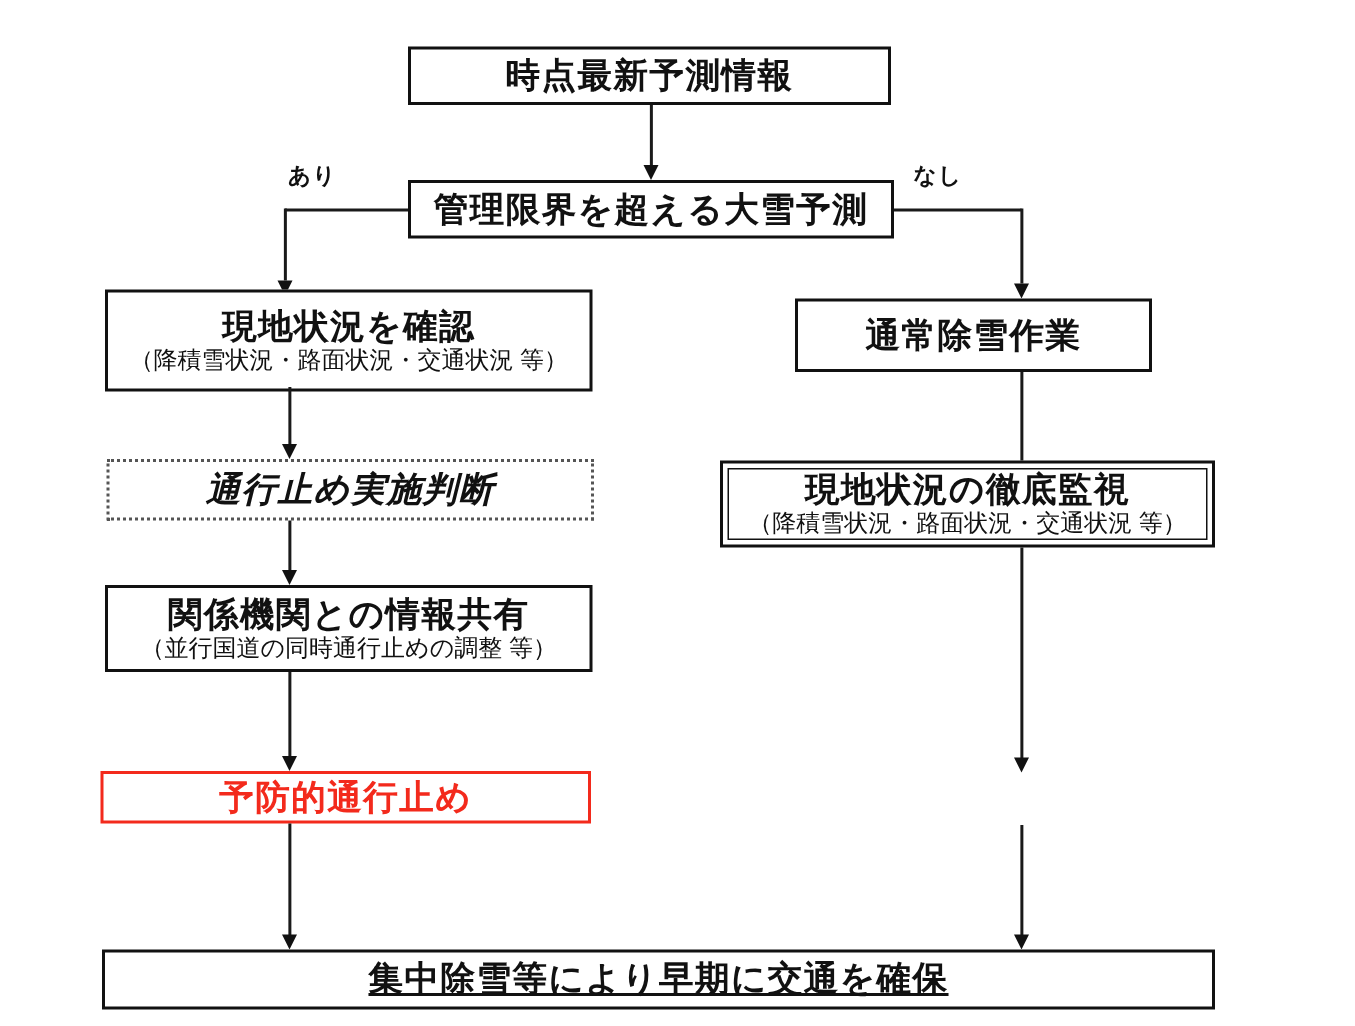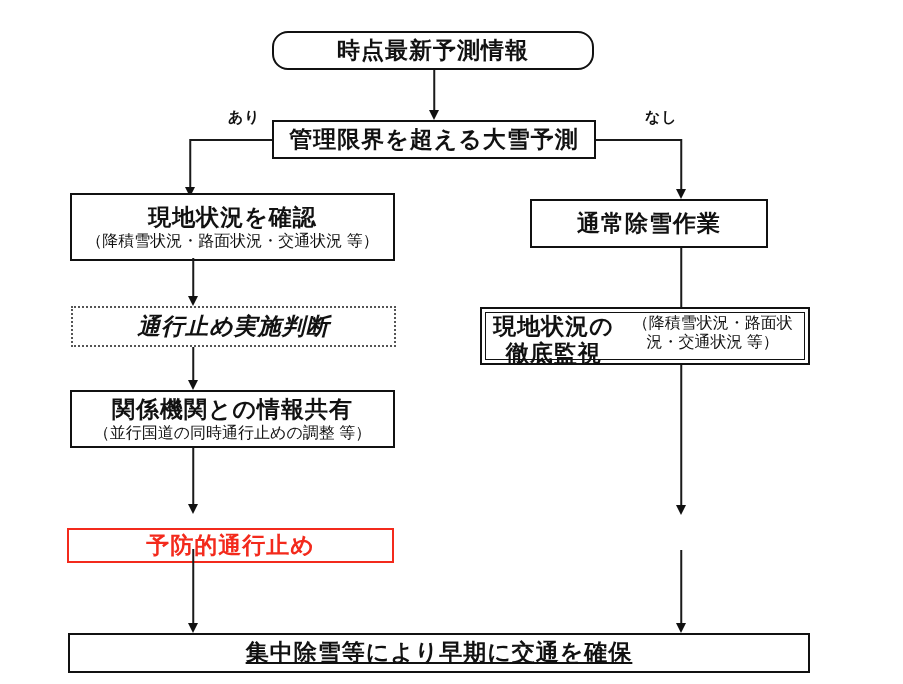--- a/index.html
+++ b/index.html
@@ -23,47 +23,46 @@
     text-align:center;
     line-height:1.18;
   }
   .box .title{font-size:23px;font-weight:600;letter-spacing:1px;}
   .box .subtitle{font-size:16px;font-weight:500;margin-top:1px;letter-spacing:0;}
   .box-dotted{border:2px dotted #555;font-style:italic;}
   .box-double{border:2px solid #111;padding:3px;}
   .box-double .inner{
     box-sizing:border-box;width:100%;height:100%;
     border:1.5px solid #111;
-    display:flex;flex-direction:row;align-items:flex-start;justify-content:center;
+    display:flex;flex-direction:column;align-items:center;justify-content:center;
     text-align:center;line-height:1.18;
   }
-  .box-red{border:2px solid var(--red);margin-top:14px;}
+  .box-red{border:2px solid var(--red);}
   .box-red .title{color:var(--red);font-weight:700;font-size:23px;}
   .vl{position:absolute;width:1.5px;background:#1a1a1a;transform:translateX(-50%);}
   .hl{position:absolute;height:1.5px;background:#1a1a1a;}
   .ah{
     position:absolute;width:0;height:0;
     border-left:5.5px solid transparent;
     border-right:5.5px solid transparent;
     border-top:10px solid #111;
     transform:translateX(-50%);
   }
   .branch-label{
     position:absolute;
     font-size:15px;font-weight:700;letter-spacing:1px;
     color:#111;
-    margin-left:36px;
   }
 </style>
 </head>
 <body>
 
 <div id="canvas">
 
-  <div class="box" style="left:272px;top:31px;width:322px;height:39px;border-radius:16px;">
+  <div class="box" style="left:272px;top:31px;width:322px;height:39px;">
     <div class="title">時点最新予測情報</div>
   </div>
 
   <div class="vl" style="left:434px;top:70px;height:41px;"></div>
   <div class="ah" style="left:434px;top:110px;"></div>
 
   <div class="box" style="left:272px;top:120px;width:324px;height:39px;">
     <div class="title">管理限界を超える大雪予測</div>
   </div>
 

